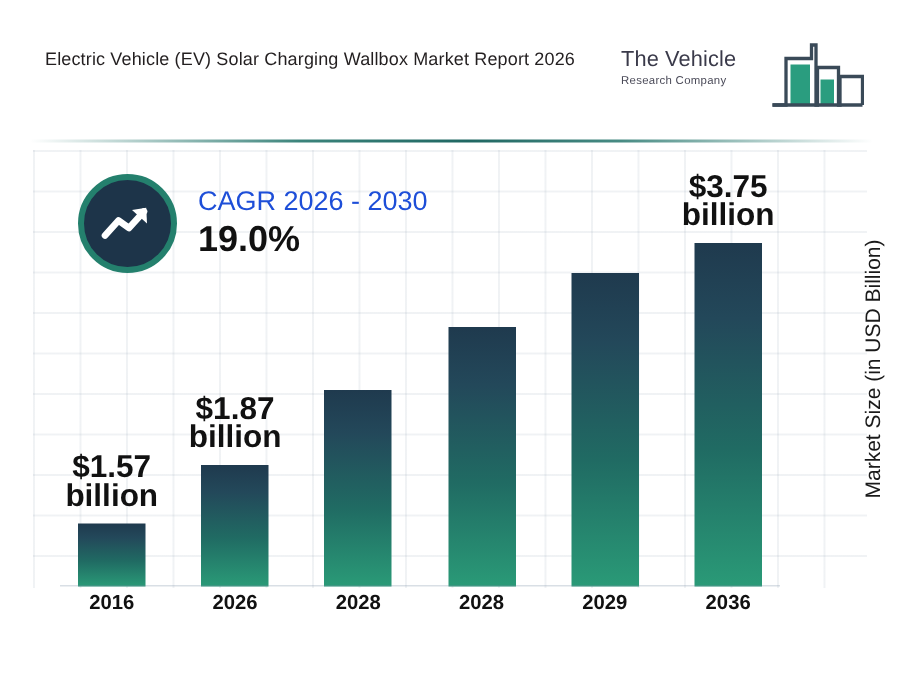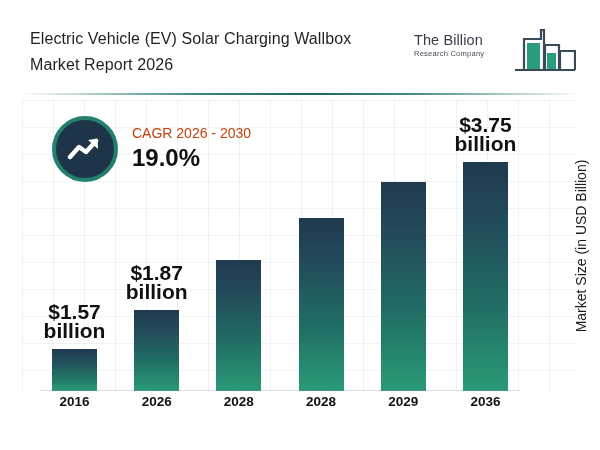--- a/index.html
+++ b/index.html
@@ -21,21 +21,21 @@
     background-size:31px 27px;
     pointer-events:none;
   }
 
   
   .header{
     position:absolute; left:0; top:0; width:600px; height:92px;
   }
   .title{
     position:absolute; left:30px; top:26px; width:370px;
-    font-size:16px; line-height:26px; color:#231f20;
+    font-size:12px; line-height:26px; color:#231f20;
     font-weight:400; letter-spacing:.1px;
   }
   .logo{
     position:absolute; right:18px; top:26px;
     width:168px; height:54px;
   }
   .logo-text{
     position:absolute; left:0; top:6px; width:105px; text-align:left;
   }
   .logo-name{
@@ -58,21 +58,21 @@
   }
   .cagr-icon{
     width:66px; height:66px; border-radius:50%;
     background:#1d3449;
     border:4px solid #24806d;
     box-sizing:border-box;
     display:flex; align-items:center; justify-content:center;
     flex:0 0 auto;
   }
   .cagr-lines{ line-height:1.12; }
-  .cagr-range{ font-size:14px; color:#c2410c; font-weight:400; white-space:nowrap; }
+  .cagr-range{ font-size:18px; color:#1d4ed8; font-weight:400; white-space:nowrap; }
   .cagr-value{ font-size:24px; color:#111111; font-weight:700; margin-top:3px; }
 
   
   .plot{
     position:absolute; left:40px; top:100px;
     width:480px; height:291px;
   }
   .bars{
     position:absolute; left:0; bottom:0; width:480px; height:291px;
     display:flex; align-items:flex-end; justify-content:space-between;
@@ -117,21 +117,21 @@
 </head>
 <body>
 
 <div class="grid-bg"></div>
 
 <div class="header">
   <div class="title">Electric Vehicle (EV) Solar Charging Wallbox Market Report 2026</div>
 
   <div class="logo">
     <div class="logo-text">
-      <div class="logo-name">The Billion</div>
+      <div class="logo-name">The Vehicle</div>
       <div class="logo-sub">Research Company</div>
     </div>
     <div class="logo-mark">
       <svg width="62" height="50" viewBox="0 0 62 50">
         <rect x="13" y="17" width="13" height="27" fill="#2a9d7f"></rect>
         <rect x="33" y="27" width="9" height="17" fill="#2a9d7f"></rect>
         <path d="M1 44 H10 V13 H27 V4 H30 V44 H31 V19 H45 V44 H46 V25 H61 V44" fill="none" stroke="#3a4a58" stroke-width="2.2" stroke-linejoin="miter"></path>
         <path d="M1 44 H61" fill="none" stroke="#3a4a58" stroke-width="2.2"></path>
       </svg>
     </div>

